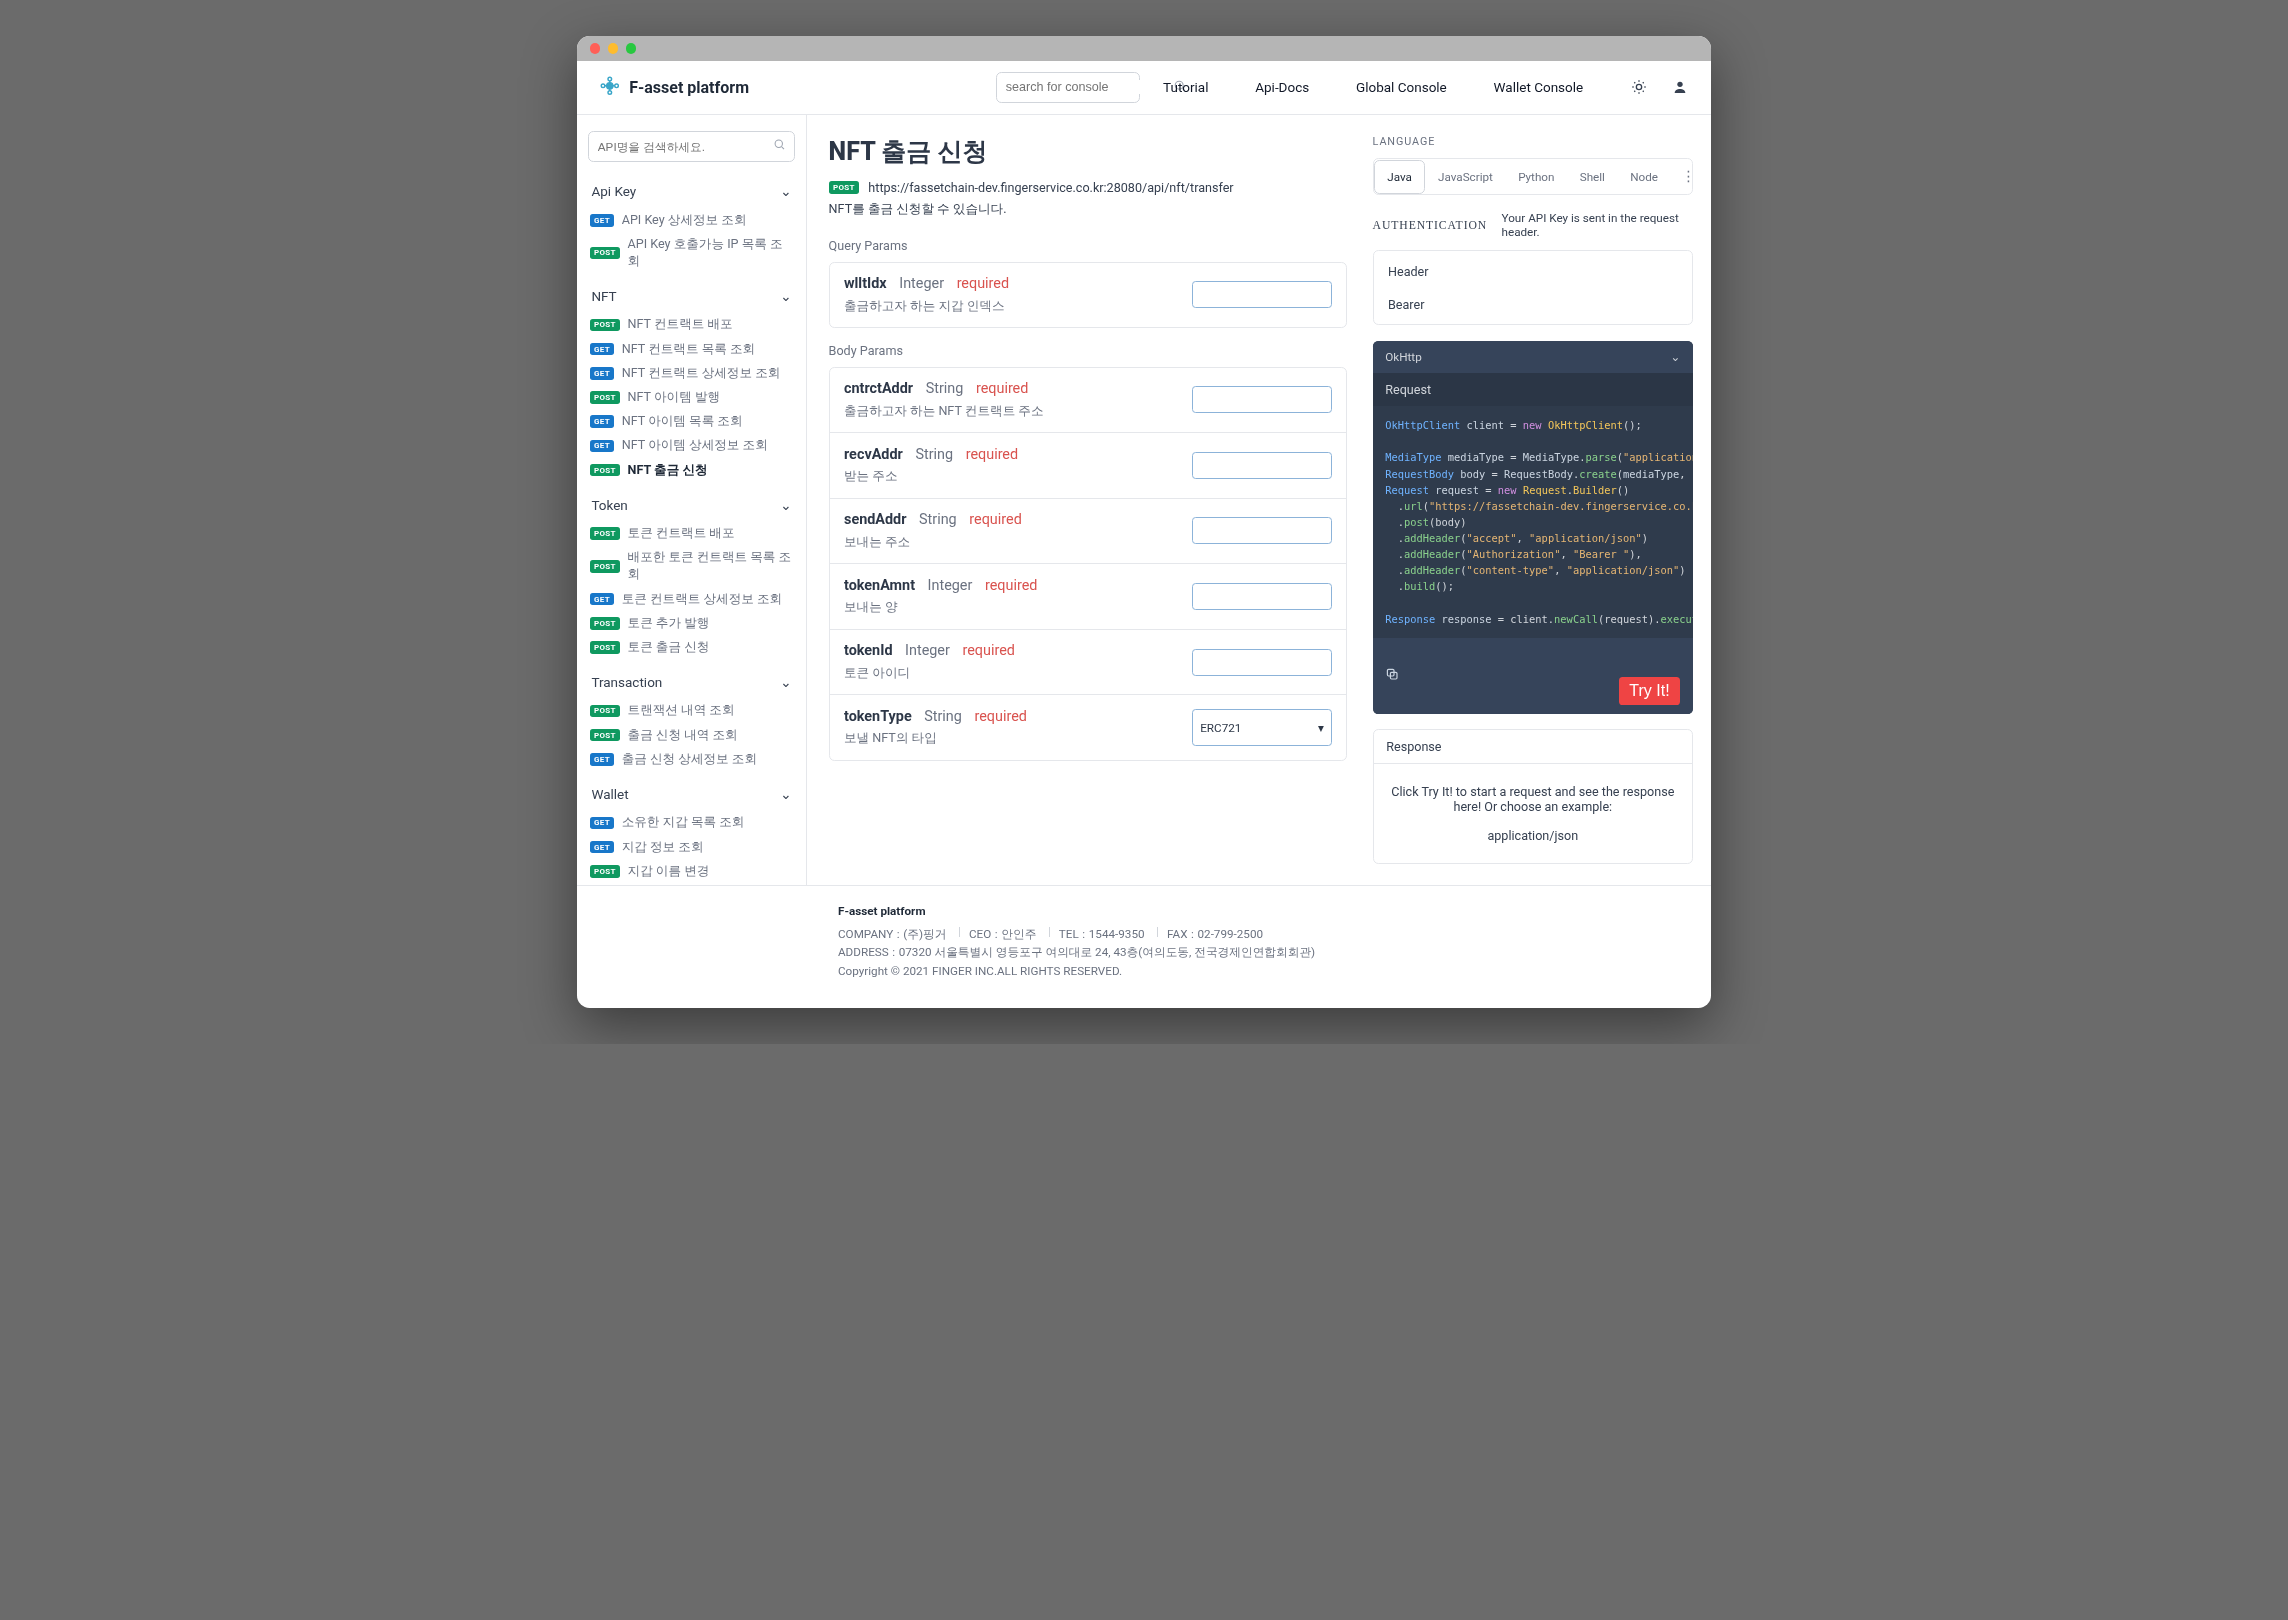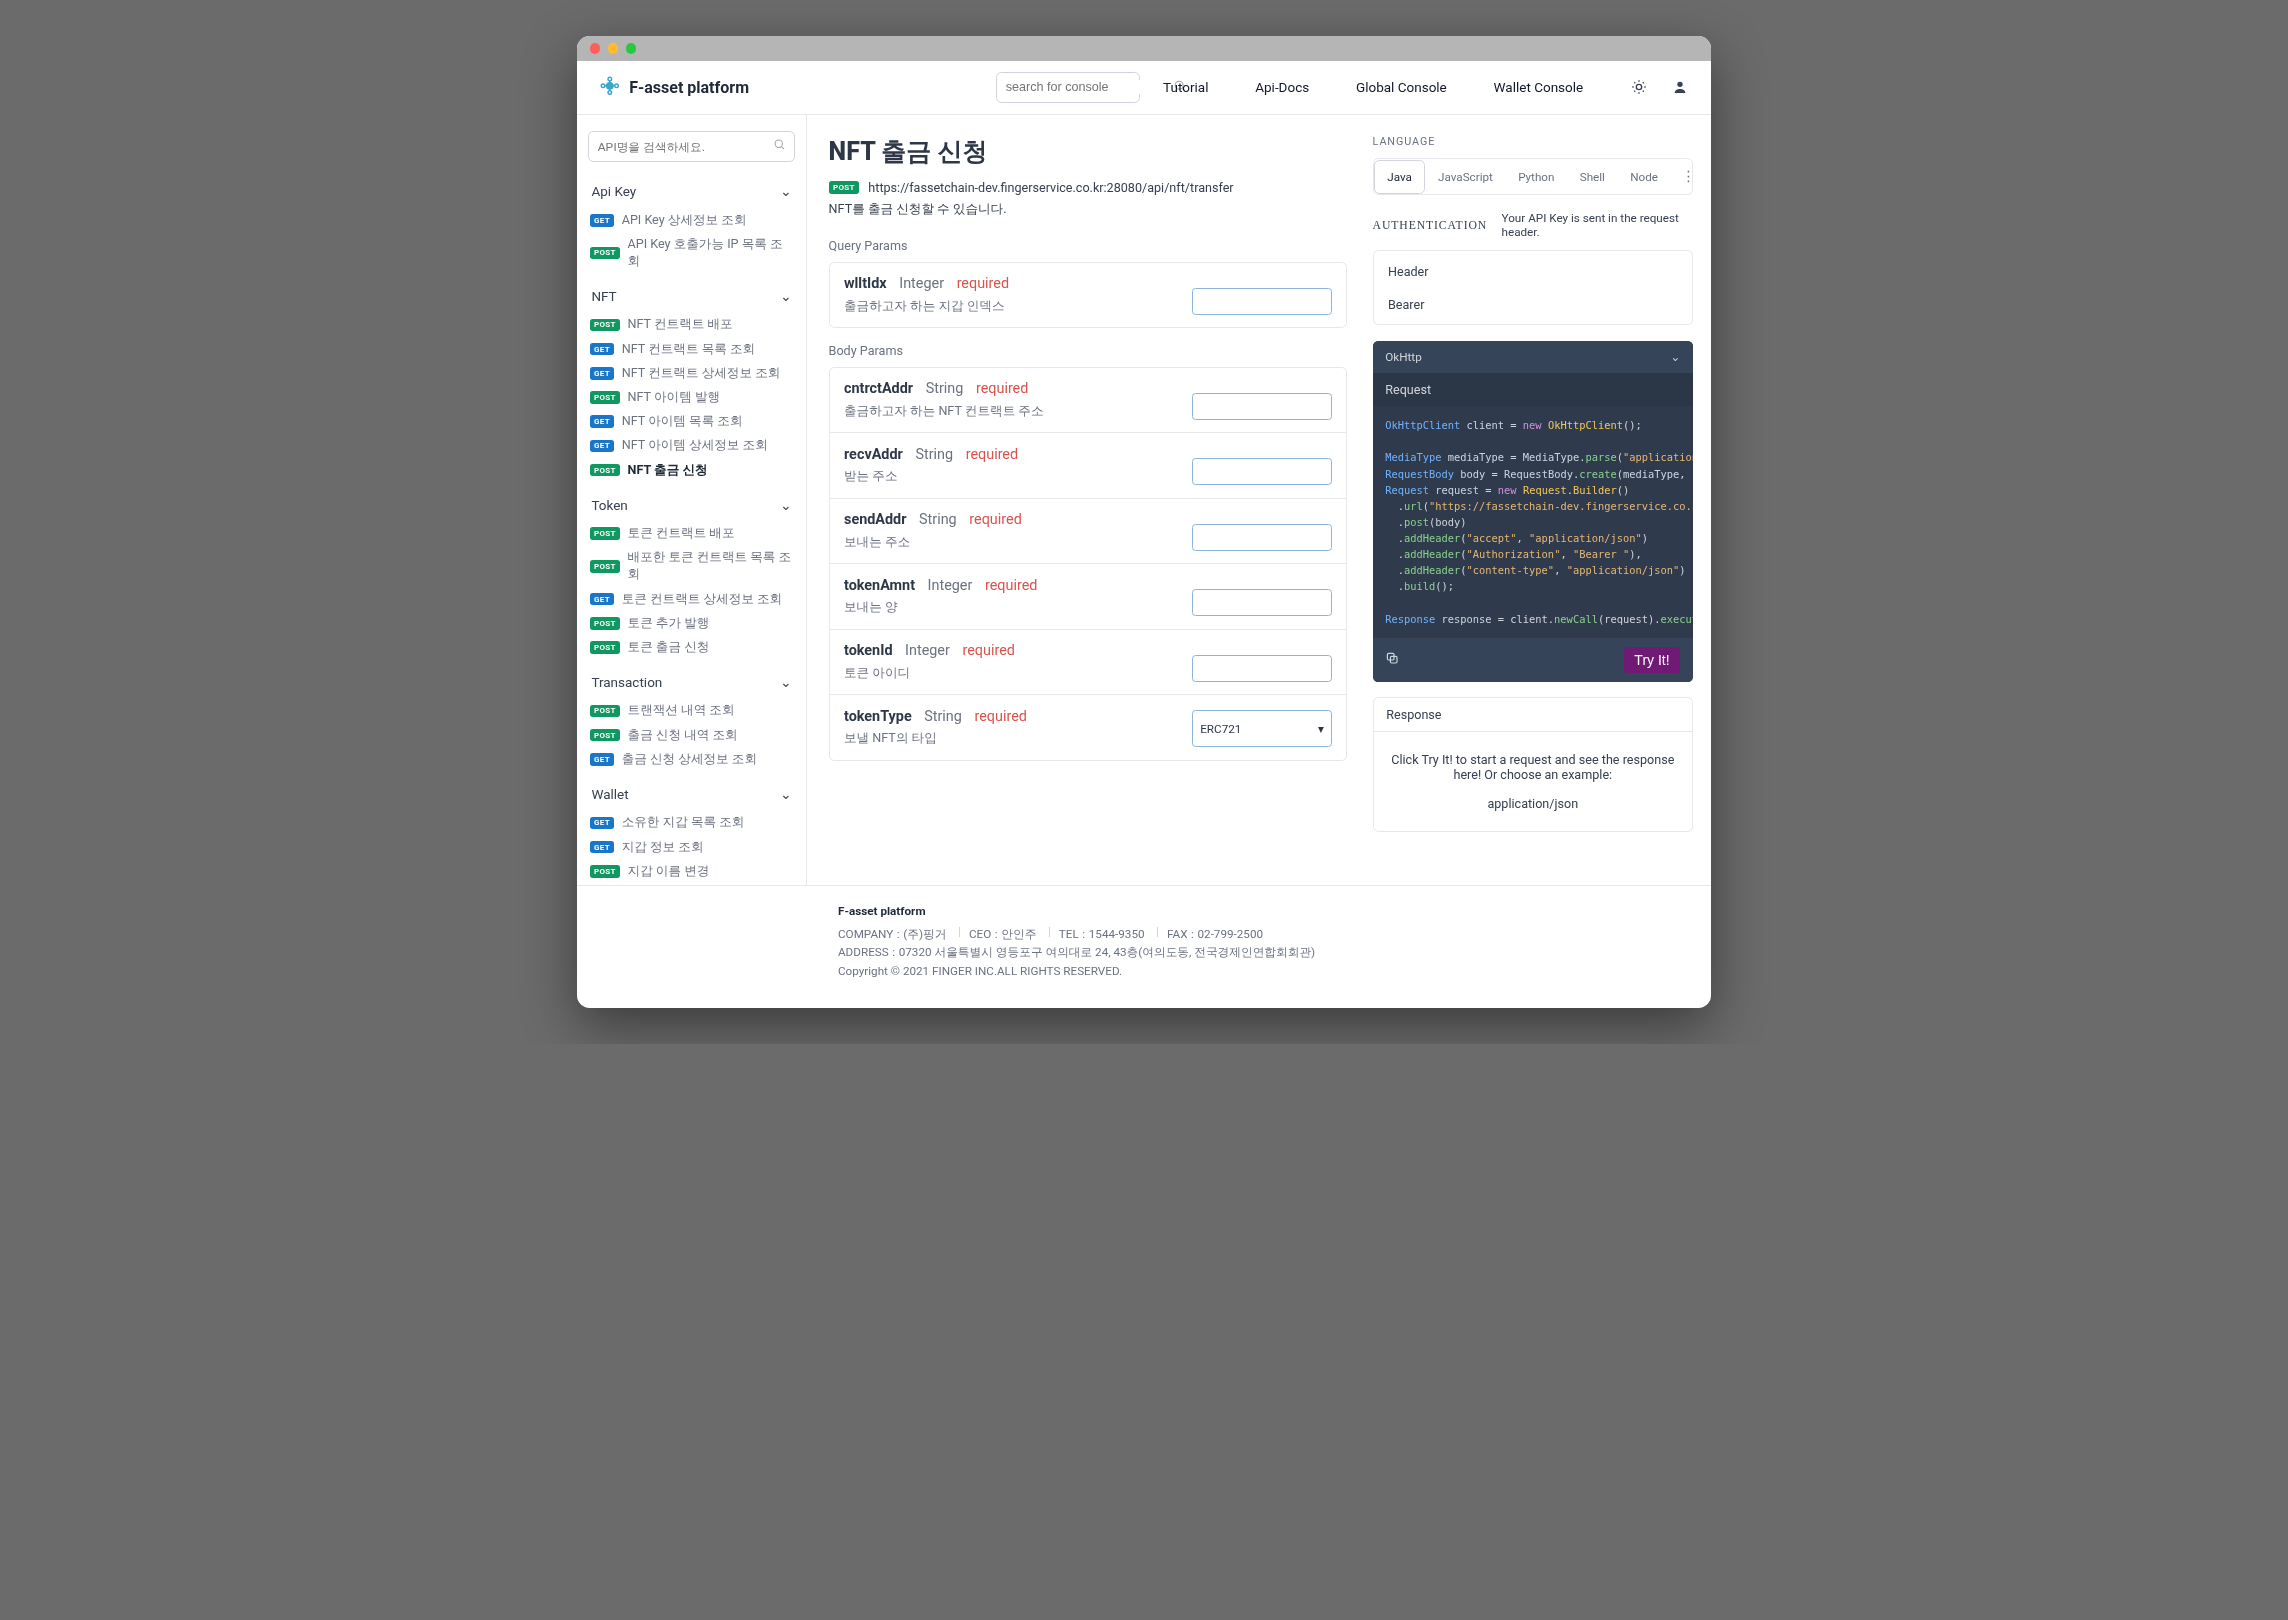--- a/index.html
+++ b/index.html
@@ -30,21 +30,21 @@
   .method.POST { background: #0f9960; }
   .end-label { font-size: 12.6px; color: #6b7280; }
   .items li.active .end-label { font-weight: 700; color: #1f2937; }
 
   .main { flex: 1; padding: 20px 21.6px; overflow: hidden; }
   .main h1 { font-size: 25px; font-weight: 800; margin-bottom: 12.6px; }
   .url-row { display: flex; align-items: center; gap: 9px; margin-bottom: 5.4px; }
   .desc { font-size: 12.6px; color: #374151; margin-bottom: 20px; }
   .section-h { font-size: 12.6px; color: #6b7280; margin: 12.6px 0 9px; }
   .param-card { border: 0.9px solid #e5e7eb; border-radius: 5.4px; margin-bottom: 14.4px; }
-  .param-row { display: flex; align-items: flex-end; justify-content: space-between; padding: 12.6px 14.4px; border-top: 0.9px solid #e5e7eb; }
+  .param-row { display: flex; align-items: center; justify-content: space-between; padding: 12.6px 14.4px; border-top: 0.9px solid #e5e7eb; }
   .param-row:first-child { border-top: none; }
   .param-meta { flex: 1; }
   .pname { font-weight: 700; display: inline; }
   .ptype { color: #6b7280; margin-left: 9px; }
   .preq  { color: #d9534f; margin-left: 9px; }
   .pdsc  { color: #6b7280; font-size: 12.6px; margin-top: 5.4px; }
   .pinput { border: 0.9px solid #8cb3d9; border-radius: 3.6px; height: 27px; width: 140px; padding: 0 7.2px; outline: none; margin-left: 10.8px; flex-shrink: 0; }
   .pselect { border: 0.9px solid #8cb3d9; border-radius: 3.6px; height: 37px; width: 140px; padding: 0 7.2px; display: flex; align-items: center; justify-content: space-between; font-size: 11.7px; cursor: pointer; margin-left: 10.8px; flex-shrink: 0; }
 
   .right { width: 342px; padding: 20px 18px 20px 3.6px; overflow: hidden; }
@@ -56,21 +56,21 @@
   .auth-row { display: flex; align-items: center; gap: 14.4px; font-size: 11.7px; color: #374151; margin-bottom: 10.8px; }
   .auth-row .label { letter-spacing: 0.9px; color: #374151; font-family: Liberation Serif, serif; }
   .auth-box { border: 0.9px solid #e5e7eb; border-radius: 5.4px; padding: 12.6px 14.4px; display: flex; gap: 18px; font-size: 12.6px; color: #374151; margin-bottom: 16px; flex-direction: column; }
   .code-card { background: #2f3b4c; border-radius: 5.4px; color: #d1d5db; overflow: hidden; margin-bottom: 14.4px; }
   .code-top { display: flex; align-items: center; justify-content: space-between; padding: 9px 12.6px; font-size: 11.7px; background: #36445a; }
   .code-sub { padding: 9px 12.6px; font-size: 12.6px; background: #2b3646; }
   .code-body { padding: 10.8px 12.6px; font-family: Menlo, Consolas, monospace; font-size: 10.4px; line-height: 1.55; white-space: pre; overflow-x: hidden; }
   .tk-ty { color: #6fb3ff; } .tk-kw { color: #d18fe0; } .tk-cl { color: #f3c65a; }
   .tk-mt { color: #8ad18c; } .tk-st { color: #e6b673; } .tk-pl { color: #cbd5e1; }
   .code-foot { display: flex; align-items: center; justify-content: space-between; padding: 9px 12.6px; background: #36445a; }
-  .try-btn { background: #701a75; color: #fff; border: none; border-radius: 3.6px; padding: 5.4px 10.8px; font-size: 14px; cursor: pointer; }
+  .try-btn { background: #ef4444; color: #fff; border: none; border-radius: 3.6px; padding: 5.4px 10.8px; font-size: 16px; cursor: pointer; margin-top: 30px; }
   .copy-btn { color: #cbd5e1; cursor: pointer; }
   .resp-card { border: 0.9px solid #e5e7eb; border-radius: 5.4px; }
   .resp-hd { padding: 9px 12.6px; border-bottom: 0.9px solid #e5e7eb; font-size: 12.6px; color: #374151; }
   .resp-body { padding: 20px 12.6px; text-align: center; font-size: 12.6px; color: #374151; }
   .resp-body .mime { margin-top: 14.4px; }
 
   .footer { border-top: 0.9px solid #e5e7eb; padding: 18px 21.6px 27px 261px; font-size: 11.7px; color: #6b7280; }
   .footer .brand-f { font-weight: 700; color: #1f2937; margin-bottom: 9px; }
   .footer .row { margin-bottom: 3.6px; display: flex; flex-wrap: wrap; gap: 0; }
   .footer .seg { display: inline-flex; gap: 3.6px; }

